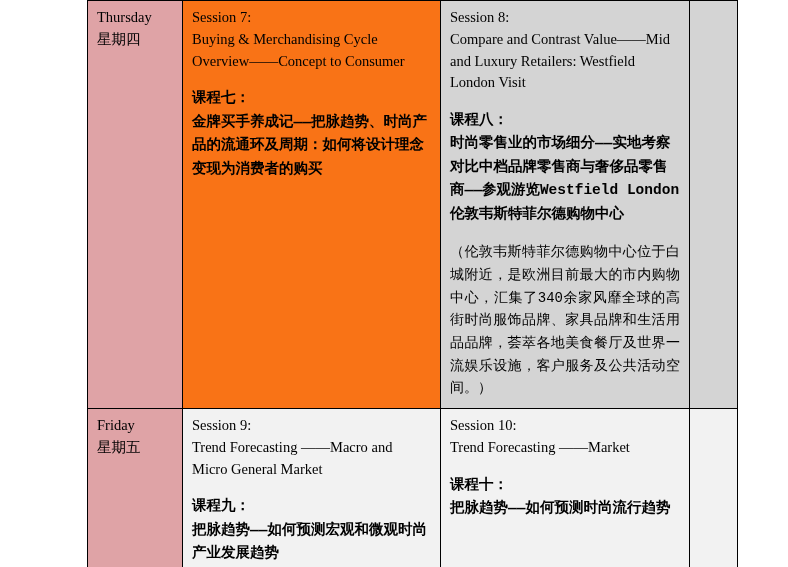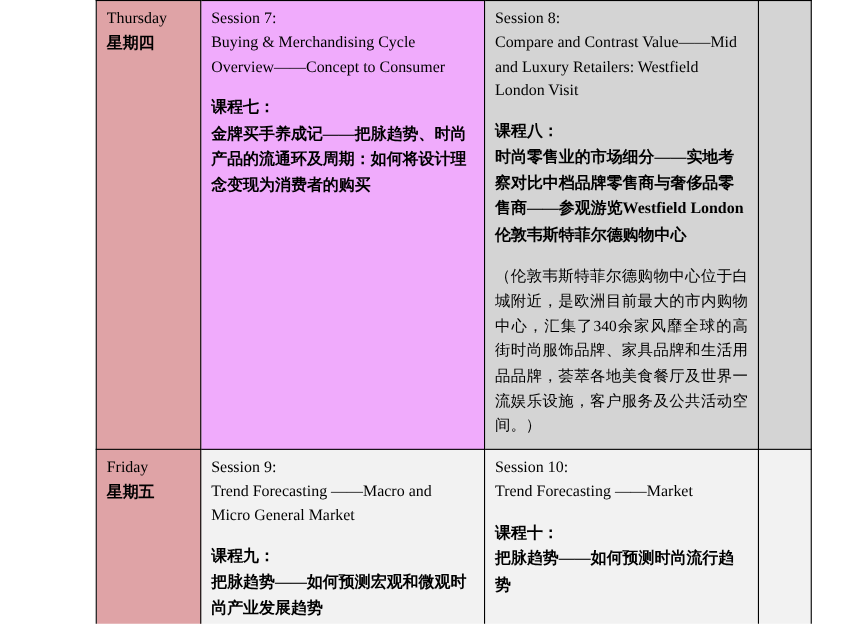--- a/index.html
+++ b/index.html
@@ -37,21 +37,21 @@
   col.c-last  { width: 48px; }
 
   td.day {
     background: #dfa3a6;
     font-size: 14.5px;
     line-height: 1.45;
     color: #000;
     padding-top: 7px;
   }
   td.session-a {
-    background: #f0abfc;
+    background: #f97316;
   }
   td.session-b {
     background: #d4d4d4;
   }
   td.session-light {
     background: #f2f2f2;
   }
   td.tail {
     background: #d4d4d4;
   }
@@ -73,26 +73,25 @@
   }
   .zh-note {
     font-size: 14px;
     line-height: 1.62;
     color: #000;
     margin-top: 15px;
     text-align: justify;
     text-justify: inter-ideograph;
   }
   .zh, .zh-note {
-    font-family: Liberation Serif, serif;
+    font-family: Liberation Mono, monospace;
   }
   .day .zh-day {
     font-family: "DejaVu Serif", "Liberation Serif", serif;
     display: block;
-    font-weight: bold;
   }
   .nowrap-line { display: block; }
 </style>
 </head>
 <body>
 
 <div class="sheet">
   <table class="schedule">
     <colgroup>
       <col class="c-day">

